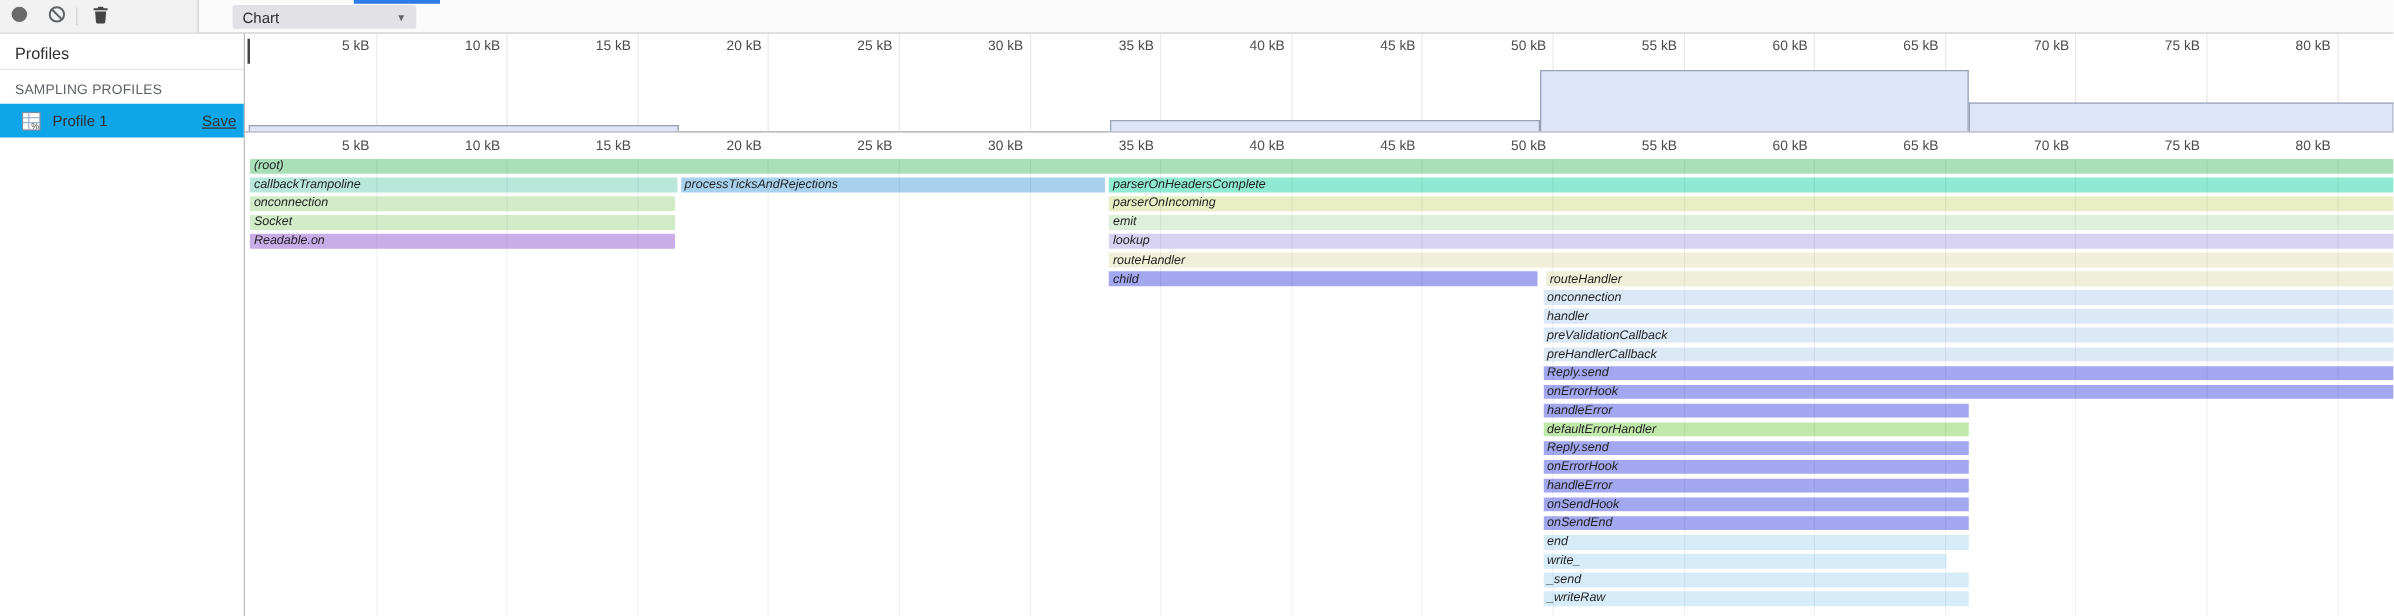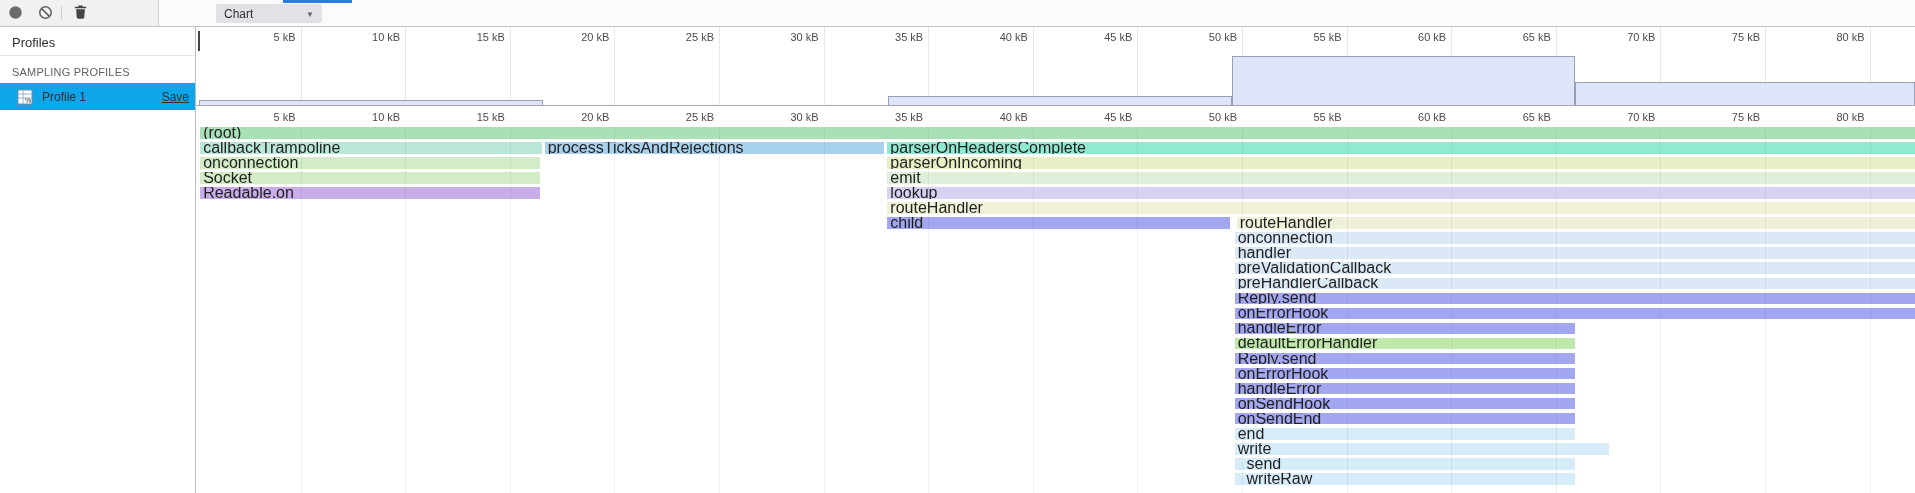--- a/index.html
+++ b/index.html
@@ -7,21 +7,21 @@
   #app{position:relative;width:1915px;height:493px;overflow:hidden;background:#fff;}
 
   
   #toolbar{position:absolute;left:0;top:0;width:1915px;height:27px;background:#fbfbfb;border-bottom:1px solid #c3c3c3;}
   #toolbar-left{position:absolute;left:0;top:0;width:159px;height:26px;background:#f1f1f1;border-right:1px solid #d0d0d0;}
   .tb-btn{position:absolute;top:6px;width:16px;height:16px;display:flex;align-items:center;justify-content:center;cursor:pointer;}
   #btn-record{left:7px;}
   #btn-clear{left:37px;}
   #tb-sep{position:absolute;left:61px;top:6px;width:1px;height:14px;background:#cfcfcf;}
   #btn-trash{left:72px;}
-  #mode-select{position:absolute;left:216px;top:4px;width:106px;height:19px;background:#e2e2e6;border-radius:2px;display:flex;align-items:center;font-size:12px;color:#2f2f2f;padding-left:8px;cursor:pointer;}
+  #mode-select{position:absolute;left:186px;top:4px;width:147px;height:19px;background:#e2e2e6;border-radius:2px;display:flex;align-items:center;font-size:12px;color:#2f2f2f;padding-left:8px;cursor:pointer;}
   #mode-caret{position:absolute;right:8px;top:6px;font-size:8px;color:#5f6368;}
   #top-accent{position:absolute;left:283px;top:0;width:69px;height:3px;background:#2b7ce9;}
 
   
   #sidebar{position:absolute;left:0;top:27px;width:196px;height:466px;background:#fff;border-right:1px solid #bdbdbd;}
   #sidebar-title{position:absolute;left:12px;top:8px;font-size:13px;color:#303030;}
   #sidebar-divider{position:absolute;left:0;top:28px;width:195px;height:1px;background:#e6e6e6;}
   #sidebar-section{position:absolute;left:12px;top:39px;font-size:11px;color:#5f6368;letter-spacing:.2px;}
   #profile-row{position:absolute;left:0;top:56px;width:195px;height:27px;background:#0ea5e9;display:flex;align-items:center;cursor:pointer;}
   #profile-icon{margin-left:17px;width:16px;height:16px;flex:0 0 16px;}
@@ -31,21 +31,21 @@
   
   #chart-pane{position:absolute;left:196px;top:27px;width:1719px;height:466px;background:#fff;}
   #overview{position:absolute;left:0;top:0;width:1719px;height:79px;border-bottom:1px solid #a5a8ad;overflow:hidden;}
   .ov-grid{position:absolute;top:0;bottom:0;width:1px;background:#e9e9e9;}
   .ov-step{position:absolute;background:rgba(220,227,248,0.92);border:1px solid #97a0b4;border-bottom:none;}
   #ov-handle{position:absolute;left:2px;top:4px;width:2px;height:20px;background:#444;}
   .ruler-label{position:absolute;width:52px;text-align:right;font-size:11px;color:#4c4c4c;white-space:nowrap;}
   #flame-ruler{position:absolute;left:0;top:80px;width:1719px;height:20px;background:#fff;}
   #flame-chart{position:absolute;left:0;top:100px;width:1719px;height:366px;overflow:hidden;}
   .fl-grid{position:absolute;width:1px;background:rgba(0,0,0,0.055);z-index:5;}
-  .bar{position:absolute;display:flex;align-items:center;font-size:16px;color:#1f1f1f;padding-left:3px;white-space:nowrap;overflow:hidden;cursor:pointer;z-index:2;}
+  .bar{position:absolute;display:flex;align-items:center;font-size:10px;color:#1f1f1f;padding-left:3px;white-space:nowrap;overflow:hidden;cursor:pointer;z-index:2;font-style:italic;}
 </style>
 </head>
 <body>
 
 <div id="app">
 
   <div id="toolbar">
     <div id="toolbar-left"></div>
     <div class="tb-btn" id="btn-record">
       <span>
@@ -191,19 +191,19 @@
         <div class="bar" style="left: 1038.63px; width: 679.946px; top: 165.55px; height: 11.5px; background: rgb(162, 167, 239);">Reply.send</div>
         <div class="bar" style="left: 1038.63px; width: 679.946px; top: 180.6px; height: 11.5px; background: rgb(162, 167, 239);">onErrorHook</div>
         <div class="bar" style="left: 1038.63px; width: 339.996px; top: 195.65px; height: 11.5px; background: rgb(162, 167, 239);">handleError</div>
         <div class="bar" style="left: 1038.63px; width: 339.996px; top: 210.7px; height: 11.5px; background: rgb(192, 232, 171);">defaultErrorHandler</div>
         <div class="bar" style="left: 1038.63px; width: 339.996px; top: 225.75px; height: 11.5px; background: rgb(162, 167, 239);">Reply.send</div>
         <div class="bar" style="left: 1038.63px; width: 339.996px; top: 240.8px; height: 11.5px; background: rgb(162, 167, 239);">onErrorHook</div>
         <div class="bar" style="left: 1038.63px; width: 339.996px; top: 255.85px; height: 11.5px; background: rgb(162, 167, 239);">handleError</div>
         <div class="bar" style="left: 1038.63px; width: 339.996px; top: 270.9px; height: 11.5px; background: rgb(162, 167, 239);">onSendHook</div>
         <div class="bar" style="left: 1038.63px; width: 339.996px; top: 285.95px; height: 11.5px; background: rgb(162, 167, 239);">onSendEnd</div>
         <div class="bar" style="left: 1038.63px; width: 339.996px; top: 301px; height: 11.5px; background: rgb(214, 236, 248);">end</div>
-        <div class="bar" style="left: 1038.63px; width: 374px; top: 316.05px; height: 11.5px; background: rgb(214, 236, 248);">write_</div>
+        <div class="bar" style="left: 1038.63px; width: 322px; top: 316.05px; height: 11.5px; background: rgb(214, 236, 248);">write_</div>
         <div class="bar" style="left: 1038.63px; width: 339.996px; top: 331.1px; height: 11.5px; background: rgb(214, 236, 248);">_send</div>
         <div class="bar" style="left: 1038.63px; width: 339.996px; top: 346.15px; height: 11.5px; background: rgb(214, 236, 248);">_writeRaw</div>
       </div>
   </div>
 
 </div>
 
 </body></html>

